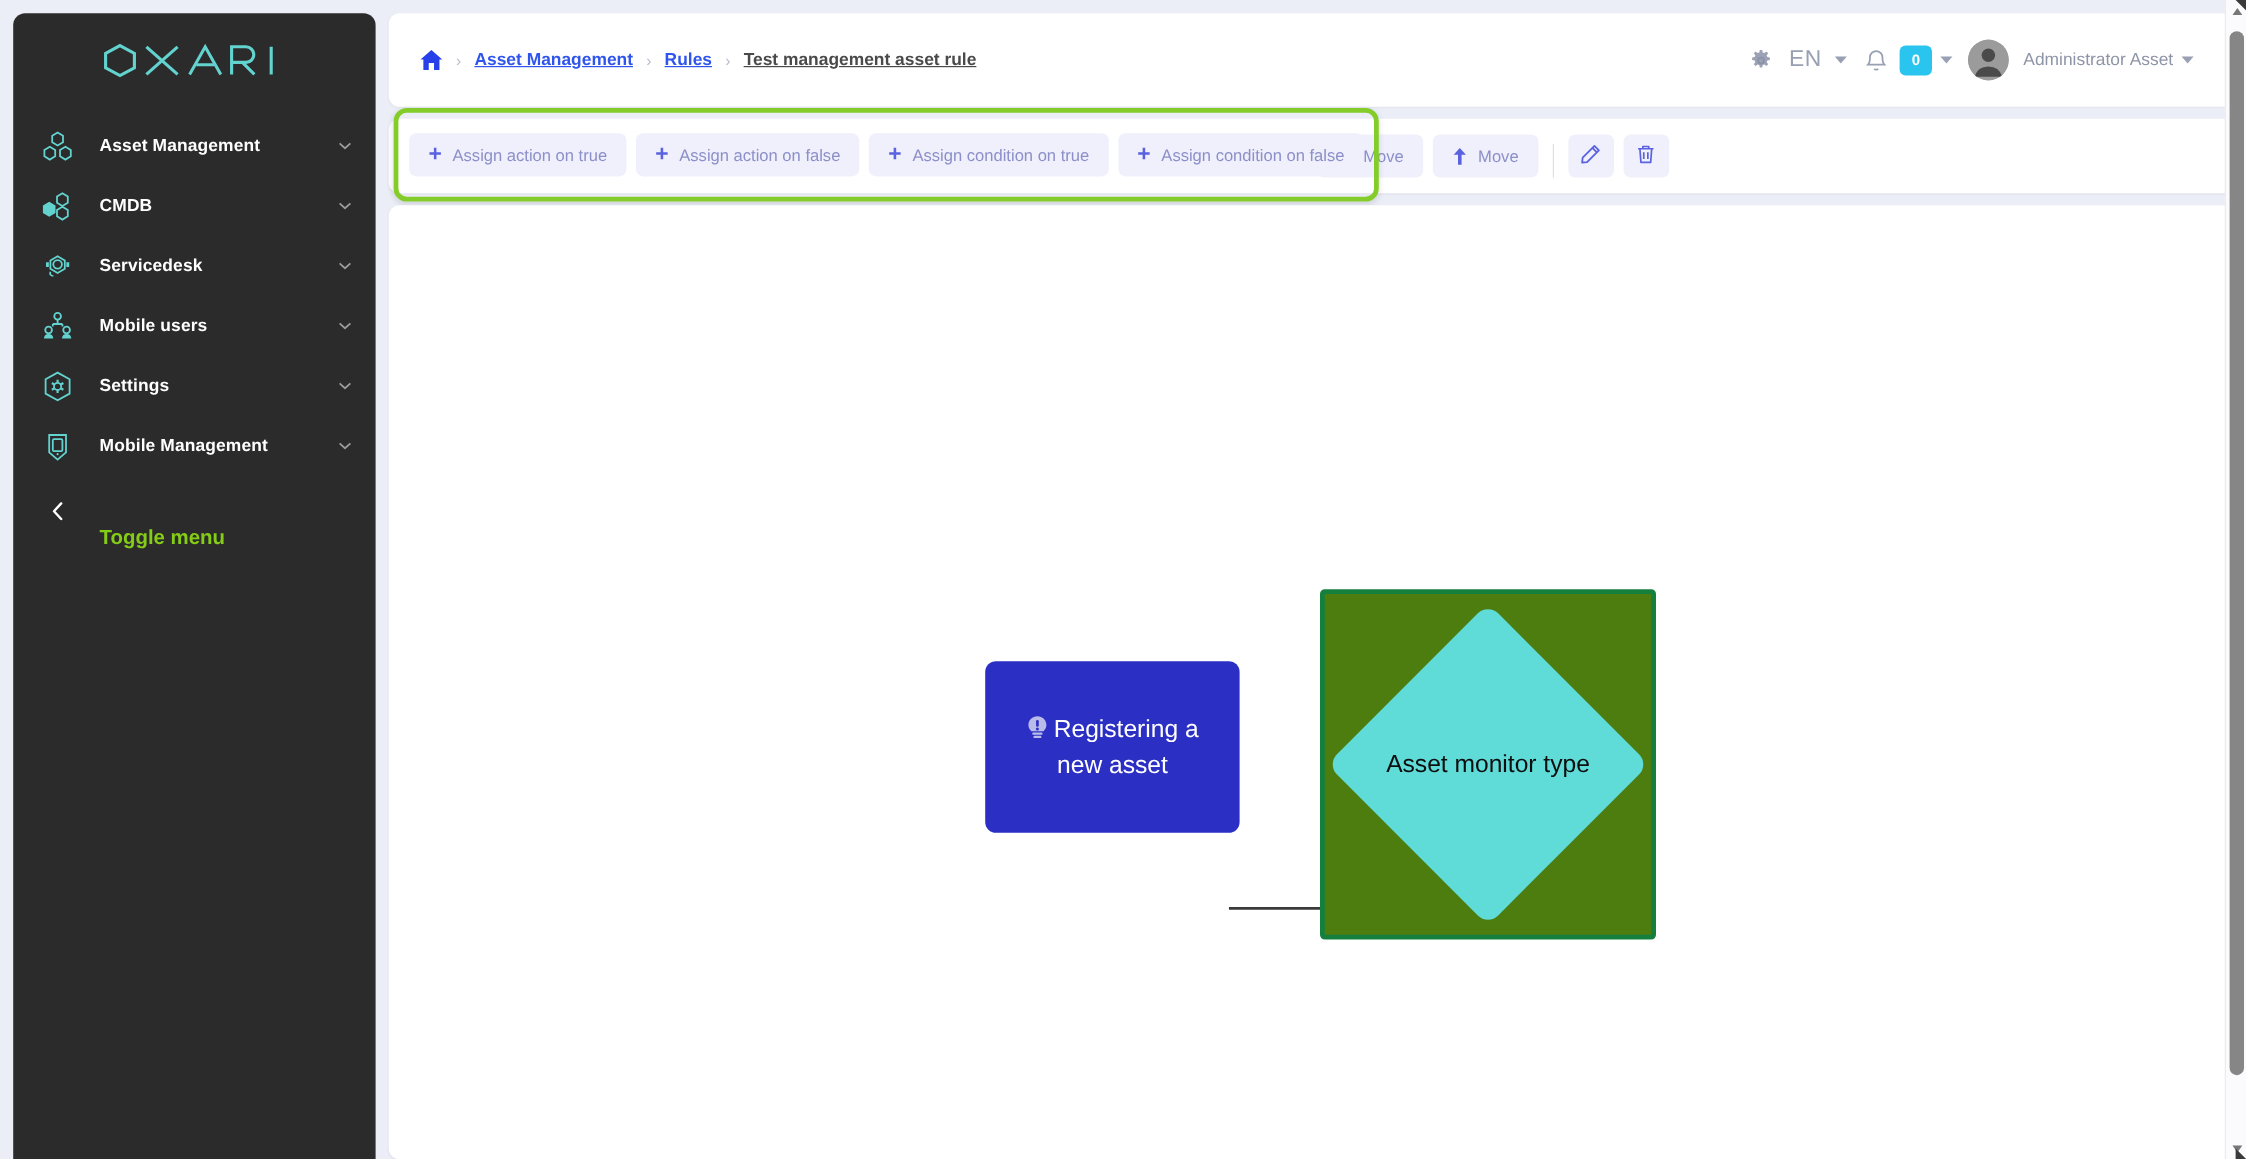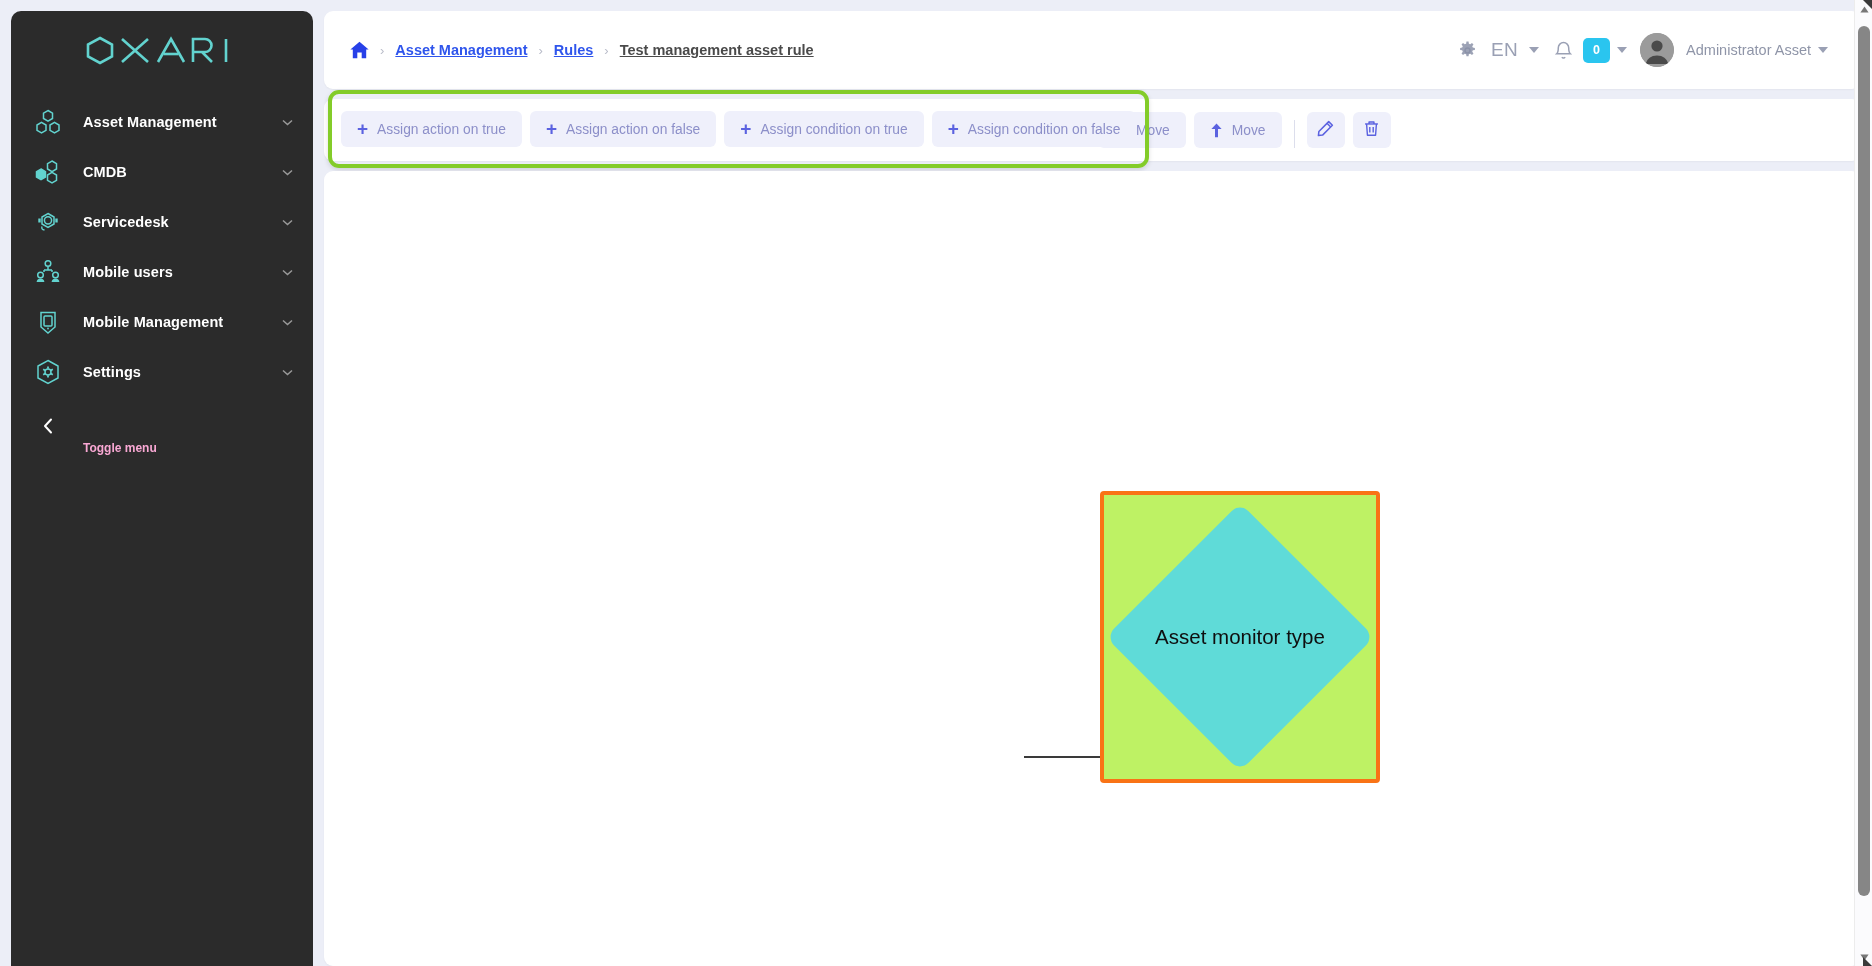--- a/index.html
+++ b/index.html
@@ -73,22 +73,22 @@
     margin-top: 4px;
     cursor: pointer;
   }
   .toggle-chev {
     width: 30px; flex: 0 0 30px;
     display: flex; align-items: center; justify-content: center;
     color: #ffffff;
   }
   .toggle-label {
     margin-left: 20px;
-    color: #f9a8d4;
-    font-size: 12px;
+    color: #84cc16;
+    font-size: 17px;
     font-weight: 700;
     margin-top: 44px;
   }
 
   
   .main {
     flex: 1;
     min-width: 0;
     display: flex;
     flex-direction: column;
@@ -293,23 +293,23 @@
   }
   .bulb-ico {
     display: inline-block;
     vertical-align: -3px;
     margin-right: 4px;
   }
   .node-cond-wrap {
     position: absolute;
     left: 776px; top: 320px;
     width: 280px; height: 292px;
-    border: 4px solid #f97316;
+    border: 4px solid #15803d;
     border-radius: 4px;
-    background: #bef264;
+    background: #4d7c0f;
     cursor: move;
     padding-left: 36px;
   }
   .diamond {
     position: absolute;
     left: 50%; top: 50%;
     width: 190px; height: 190px;
     margin-left: -95px; margin-top: -95px;
     background: #5fdbd8;
     transform: rotate(45deg);
@@ -458,42 +458,42 @@
           <svg width="11" height="7" viewBox="0 0 11 7" fill="none" stroke="#9a9a9a" stroke-width="1.5">
               <path d="M1 1.5 L5.5 5.5 L10 1.5"></path>
             </svg>
         </span>
       </div>
 
 
       <div class="nav-item">
         <span class="nav-ico">
           <svg width="26" height="26" viewBox="0 0 26 26" fill="none" stroke="#62d3cf" stroke-width="1.5">
+            <polygon points="13,1.5 23,7 23,19 13,24.5 3,19 3,7"></polygon>
+            <circle cx="13" cy="13" r="3"></circle>
+            <path d="M13 7.5 L13 9.8 M13 16.2 L13 18.5 M8.2 10.2 L10.2 11.4 M15.8 14.6 L17.8 15.8 M8.2 15.8 L10.2 14.6 M15.8 11.4 L17.8 10.2" stroke-width="1.8"></path>
+          </svg>
+        </span>
+        <span class="nav-label">Settings</span>
+        <span class="nav-caret">
+          <svg width="11" height="7" viewBox="0 0 11 7" fill="none" stroke="#9a9a9a" stroke-width="1.5">
+              <path d="M1 1.5 L5.5 5.5 L10 1.5"></path>
+            </svg>
+        </span>
+      </div>
+
+      <div class="nav-item">
+        <span class="nav-ico">
+          <svg width="26" height="26" viewBox="0 0 26 26" fill="none" stroke="#62d3cf" stroke-width="1.5">
             <path d="M6 3.5 L20 3.5 L20 18 L13 24 L6 18 Z"></path>
             <rect x="9" y="7" width="8" height="10" rx="1"></rect>
             <circle cx="13" cy="19.5" r="0.9" fill="#62d3cf" stroke="none"></circle>
           </svg>
         </span>
         <span class="nav-label">Mobile Management</span>
-        <span class="nav-caret">
-          <svg width="11" height="7" viewBox="0 0 11 7" fill="none" stroke="#9a9a9a" stroke-width="1.5">
-              <path d="M1 1.5 L5.5 5.5 L10 1.5"></path>
-            </svg>
-        </span>
-      </div>
-
-      <div class="nav-item">
-        <span class="nav-ico">
-          <svg width="26" height="26" viewBox="0 0 26 26" fill="none" stroke="#62d3cf" stroke-width="1.5">
-            <polygon points="13,1.5 23,7 23,19 13,24.5 3,19 3,7"></polygon>
-            <circle cx="13" cy="13" r="3"></circle>
-            <path d="M13 7.5 L13 9.8 M13 16.2 L13 18.5 M8.2 10.2 L10.2 11.4 M15.8 14.6 L17.8 15.8 M8.2 15.8 L10.2 14.6 M15.8 11.4 L17.8 10.2" stroke-width="1.8"></path>
-          </svg>
-        </span>
-        <span class="nav-label">Settings</span>
         <span class="nav-caret">
           <svg width="11" height="7" viewBox="0 0 11 7" fill="none" stroke="#9a9a9a" stroke-width="1.5">
               <path d="M1 1.5 L5.5 5.5 L10 1.5"></path>
             </svg>
         </span>
       </div>
 
       <div class="toggle-item">
         <span class="toggle-chev">
           <svg width="10" height="16" viewBox="0 0 10 16" fill="none" stroke="#ffffff" stroke-width="2" stroke-linecap="round" stroke-linejoin="round">
@@ -610,20 +610,33 @@
               <path d="M7.2 7.3 V13.3 M10.8 7.3 V13.3"></path>
             </svg>
           </span>
         </button>
       </div>
     </div>
 
     <div class="canvas-card">
       <div class="diagram">
 
+        <div class="node-start">
+          <div class="node-start-text">
+            <span class="bulb-ico">
+              <svg width="19" height="21" viewBox="0 0 19 21">
+                <path d="M9.5 0.8 C5.3 0.8 2 4 2 8 c0 2.7 1.4 4.2 2.4 5.4 h10.2 C15.6 12.2 17 10.7 17 8 c0-4-3.3-7.2-7.5-7.2Z" fill="#b9bce8"></path>
+                <rect x="5.2" y="14.4" width="8.6" height="1.9" rx="0.8" fill="#b9bce8"></rect>
+                <rect x="6.2" y="17.2" width="6.6" height="1.9" rx="0.8" fill="#b9bce8"></rect>
+                <rect x="8.4" y="4" width="2.2" height="5.6" rx="1.1" fill="#2b2fc4"></rect>
+                <circle cx="9.5" cy="11.4" r="1.25" fill="#2b2fc4"></circle>
+              </svg>
+            </span><span>Registering a new asset</span>
+          </div>
+        </div>
 
         <svg class="connector" viewBox="0 0 175 16">
           <line x1="0" y1="8" x2="160" y2="8" stroke="#3a3a3a" stroke-width="2.2"></line>
           <path d="M160 2.2 L172 8 L160 13.8 Z" fill="#111111"></path>
         </svg>
 
         <div class="node-cond-wrap">
           <div class="diamond"></div>
           <div class="diamond-label">Asset monitor type</div>
         </div>

